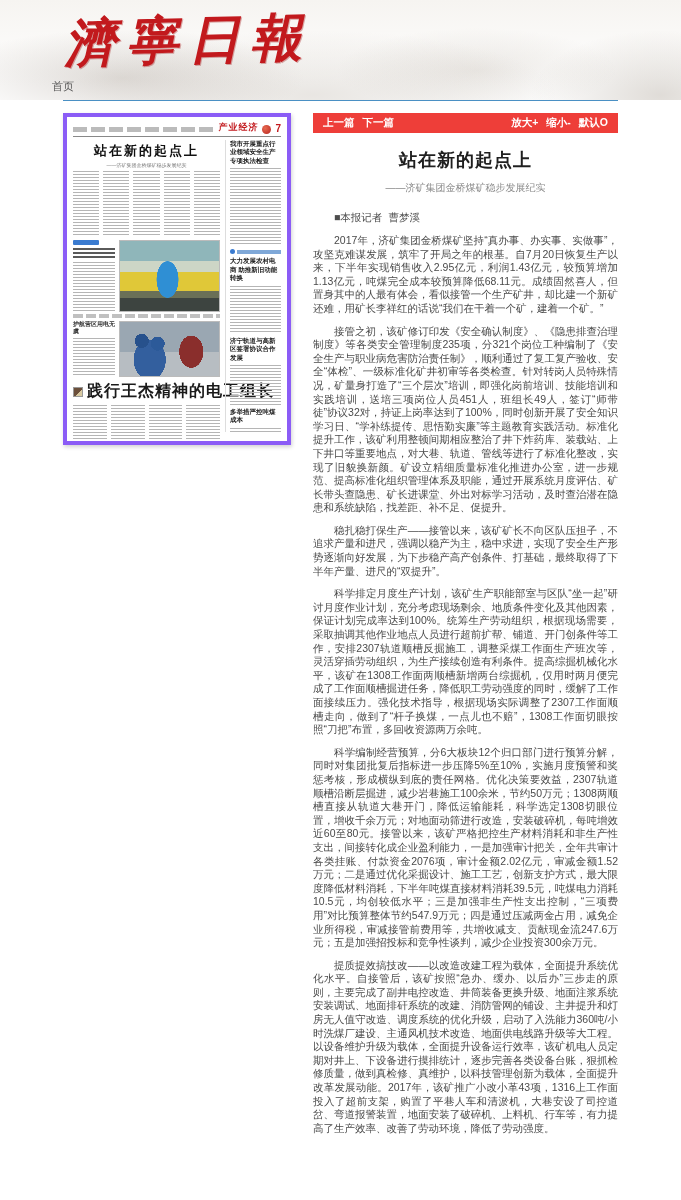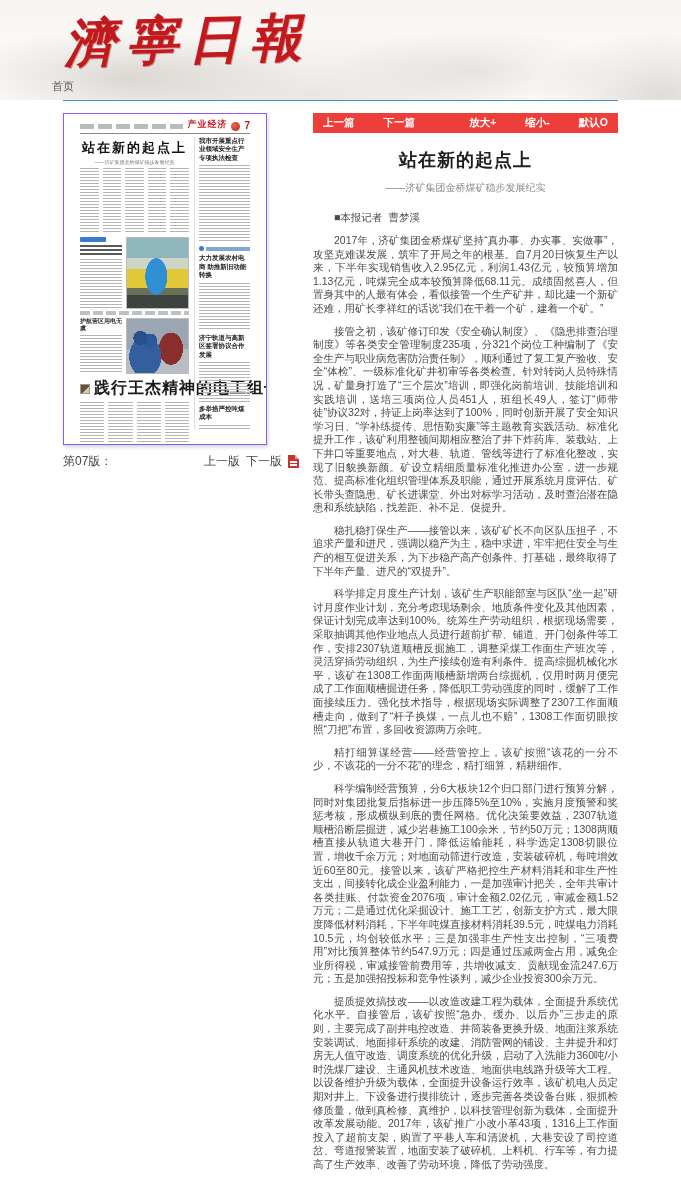--- a/index.html
+++ b/index.html
@@ -29,23 +29,23 @@
   }
   .rule-blue { margin:0 63px; border-bottom:1px solid #4a90c4; }
 
   
   .main { display:flex; gap:14px; margin:12px 63px 0 63px; }
   .left-col { width:236px; flex:none; }
   .right-col { flex:1; min-width:0; }
 
   
   .paper {
-    width:204px; height:332px; background:#fff;
-    border:1px solid #8b5cf6; box-shadow:1px 2px 4px rgba(0,0,0,.18);
-    padding:5px 16px; font-family:"Liberation Sans",sans-serif;
+    width:228px; height:332px; background:#fff;
+    border:4px solid #8b5cf6; box-shadow:1px 2px 4px rgba(0,0,0,.18);
+    padding:5px 6px; font-family:"Liberation Sans",sans-serif;
     cursor:pointer; overflow:hidden;
   }
   .paper-head { display:flex; align-items:flex-end; justify-content:flex-end; gap:4px; height:15px; border-bottom:1px solid #888; padding-bottom:2px; }
   .paper-head .datebars { flex:1; height:5px; margin-bottom:2px;
     background:repeating-linear-gradient(to right,#bbb 0 14px, transparent 14px 18px); }
   .paper-section { font-size:9px; font-weight:bold; color:#c2191d; letter-spacing:1px; }
   .paper-logo { width:9px; height:9px; border-radius:50%; background:radial-gradient(circle at 35% 35%, #e86a50, #b5241f); }
   .paper-pageno { font-size:10px; font-weight:bold; color:#c2191d; }
 
   .paper-body { display:flex; gap:5px; margin-top:3px; height:292px; }
@@ -96,21 +96,21 @@
   .pdf-icon { width:11px; height:13px; position:relative; background:#c8372f; display:inline-block; cursor:pointer; }
   .pdf-icon::before { content:""; position:absolute; right:0; top:0; border:2.5px solid #fff; border-left-color:#e89a95; border-bottom-color:#e89a95; }
   .pdf-icon::after { content:""; position:absolute; left:2px; top:6px; width:7px; height:1.5px; background:#fff; box-shadow:0 3px 0 #fff; }
 
   
   .toolbar {
     background:#ee3e39; color:#fff; height:20px;
     display:flex; align-items:center; justify-content:space-between;
     padding:0 10px; font-size:10.5px; font-weight:bold;
   }
-  .toolbar .grp { display:flex; gap:29px; }
+  .toolbar .grp { display:flex; gap:8px; }
   .toolbar a { color:#fff; text-decoration:none; cursor:pointer; white-space:nowrap; }
 
   .art-title { text-align:center; font-size:18px; font-weight:bold; color:#1f1f1f; margin-top:15px; letter-spacing:1px; }
   .art-subtitle { text-align:center; font-size:10px; color:#8a8a8a; margin-top:9px; }
   .byline { font-size:10.5px; color:#4d4d4d; margin-top:12px; text-indent:21px; }
   .byline.first { margin-top:16px;font-family:Liberation Mono, monospace; }
 
   .art-body { margin-top:4px; }
   .art-body p {
     font-size:10.5px; line-height:13.6px; color:#4a4a4a;
@@ -183,28 +183,20 @@
             </div>
           <div class="side-h">大力发展农村电商 助推新旧动能转换</div>
           <div class="bars" style="height:48px;"></div>
           <div class="side-h">济宁轨道与高新区签署协议合作发展</div>
           <div class="bars" style="height:40px;"></div>
           <div class="side-h">多举措严控吨煤成本</div>
           <div class="bars" style="flex:1;"></div>
         </div>
       </div>
     </div>
-    <div class="pager-row">
-      <span>第07版：</span>
-      <span class="pager-links">
-        <a>上一版</a>
-        <a>下一版</a>
-        <span class="pdf-icon"></span>
-      </span>
-    </div>
   </div>
 
   <div class="right-col">
 
     <div class="toolbar">
       <span class="grp">
         <a>上一篇</a>
         <a>下一篇</a>
       </span>
       <span class="grp">
@@ -218,25 +210,24 @@
     <div class="art-subtitle">——济矿集团金桥煤矿稳步发展纪实</div>
     <div class="byline first">■本报记者 曹梦溪</div>
 
     <div class="art-body">
 
         <p>2017年，济矿集团金桥煤矿坚持“真办事、办实事、实做事”，攻坚克难谋发展，筑牢了开局之年的根基。自7月20日恢复生产以来，下半年实现销售收入2.95亿元，利润1.43亿元，较预算增加1.13亿元，吨煤完全成本较预算降低68.11元。成绩固然喜人，但置身其中的人最有体会，看似接管一个生产矿井，却比建一个新矿还难，用矿长李祥红的话说“我们在干着一个矿，建着一个矿。”</p>
 
 
         <p>接管之初，该矿修订印发《安全确认制度》、《隐患排查治理制度》等各类安全管理制度235项，分321个岗位工种编制了《安全生产与职业病危害防治责任制》，顺利通过了复工复产验收、安全“体检”、一级标准化矿井初审等各类检查。针对转岗人员特殊情况，矿量身打造了“三个层次”培训，即强化岗前培训、技能培训和实践培训，送培三项岗位人员451人，班组长49人，签订“师带徒”协议32对，持证上岗率达到了100%，同时创新开展了安全知识学习日、“学补练提传、思悟勤实廉”等主题教育实践活动。标准化提升工作，该矿利用整顿间期相应整治了井下炸药库、装载站、上下井口等重要地点，对大巷、轨道、管线等进行了标准化整改，实现了旧貌换新颜。矿设立精细质量标准化推进办公室，进一步规范、提高标准化组织管理体系及职能，通过开展系统月度评估、矿长带头查隐患、矿长进课堂、外出对标学习活动，及时查治潜在隐患和系统缺陷，找差距、补不足、促提升。</p>
 
-        <p>稳扎稳打保生产——接管以来，该矿矿长不向区队压担子，不追求产量和进尺，强调以稳产为主，稳中求进，牢牢把住安全与生产的相互促进关系，为下步稳产高产创条件、打基础，最终取得了下半年产量、进尺的“双提升”。</p>
+        <p>稳扎稳打保生产——接管以来，该矿矿长不向区队压担子，不追求产量和进尺，强调以稳产为主，稳中求进，实现了安全生产形势逐渐向好发展，为下步稳产高产创条件、打基础，最终取得了下半年产量、进尺的“双提升”。</p>
 
         <p>科学排定月度生产计划，该矿生产职能部室与区队“坐一起”研讨月度作业计划，充分考虑现场剩余、地质条件变化及其他因素，保证计划完成率达到100%。统筹生产劳动组织，根据现场需要，采取抽调其他作业地点人员进行超前扩帮、铺道、开门创条件等工作，安排2307轨道顺槽反掘施工，调整采煤工作面生产班次等，灵活穿插劳动组织，为生产接续创造有利条件。提高综掘机械化水平，该矿在1308工作面两顺槽新增两台综掘机，仅用时两月便完成了工作面顺槽掘进任务，降低职工劳动强度的同时，缓解了工作面接续压力。强化技术指导，根据现场实际调整了2307工作面顺槽走向，做到了“杆子换煤，一点儿也不赔”，1308工作面切眼按照“刀把”布置，多回收资源两万余吨。</p>
 
-        <p>精打细算谋经营——经营管控上，该矿按照“该花的一分不少，不该花的一分不花”的理念，精打细算，精耕细作。</p>
 
         <p>科学编制经营预算，分6大板块12个归口部门进行预算分解，同时对集团批复后指标进一步压降5%至10%，实施月度预警和奖惩考核，形成横纵到底的责任网格。优化决策要效益，2307轨道顺槽沿断层掘进，减少岩巷施工100余米，节约50万元；1308两顺槽直接从轨道大巷开门，降低运输能耗，科学选定1308切眼位置，增收千余万元；对地面动筛进行改造，安装破碎机，每吨增效近60至80元。接管以来，该矿严格把控生产材料消耗和非生产性支出，间接转化成企业盈利能力，一是加强审计把关，全年共审计各类挂账、付款资金2076项，审计金额2.02亿元，审减金额1.52万元；二是通过优化采掘设计、施工工艺，创新支护方式，最大限度降低材料消耗，下半年吨煤直接材料消耗39.5元，吨煤电力消耗10.5元，均创较低水平；三是加强非生产性支出控制，“三项费用”对比预算整体节约547.9万元；四是通过压减两金占用，减免企业所得税，审减接管前费用等，共增收减支、贡献现金流247.6万元；五是加强招投标和竞争性谈判，减少企业投资300余万元。</p>
 
         <p>提质提效搞技改——以改造改建工程为载体，全面提升系统优化水平。自接管后，该矿按照“急办、缓办、以后办”三步走的原则，主要完成了副井电控改造、井筒装备更换升级、地面注浆系统安装调试、地面排矸系统的改建、消防管网的铺设、主井提升和灯房无人值守改造、调度系统的优化升级，启动了入洗能力360吨/小时洗煤厂建设、主通风机技术改造、地面供电线路升级等大工程。以设备维护升级为载体，全面提升设备运行效率，该矿机电人员定期对井上、下设备进行摸排统计，逐步完善各类设备台账，狠抓检修质量，做到真检修、真维护，以科技管理创新为载体，全面提升改革发展动能。2017年，该矿推广小改小革43项，1316上工作面投入了超前支架，购置了平巷人车和清淤机，大巷安设了司控道岔、弯道报警装置，地面安装了破碎机、上料机、行车等，有力提高了生产效率、改善了劳动环境，降低了劳动强度。</p>
 
       </div>
 
   </div>
 </div>
 

